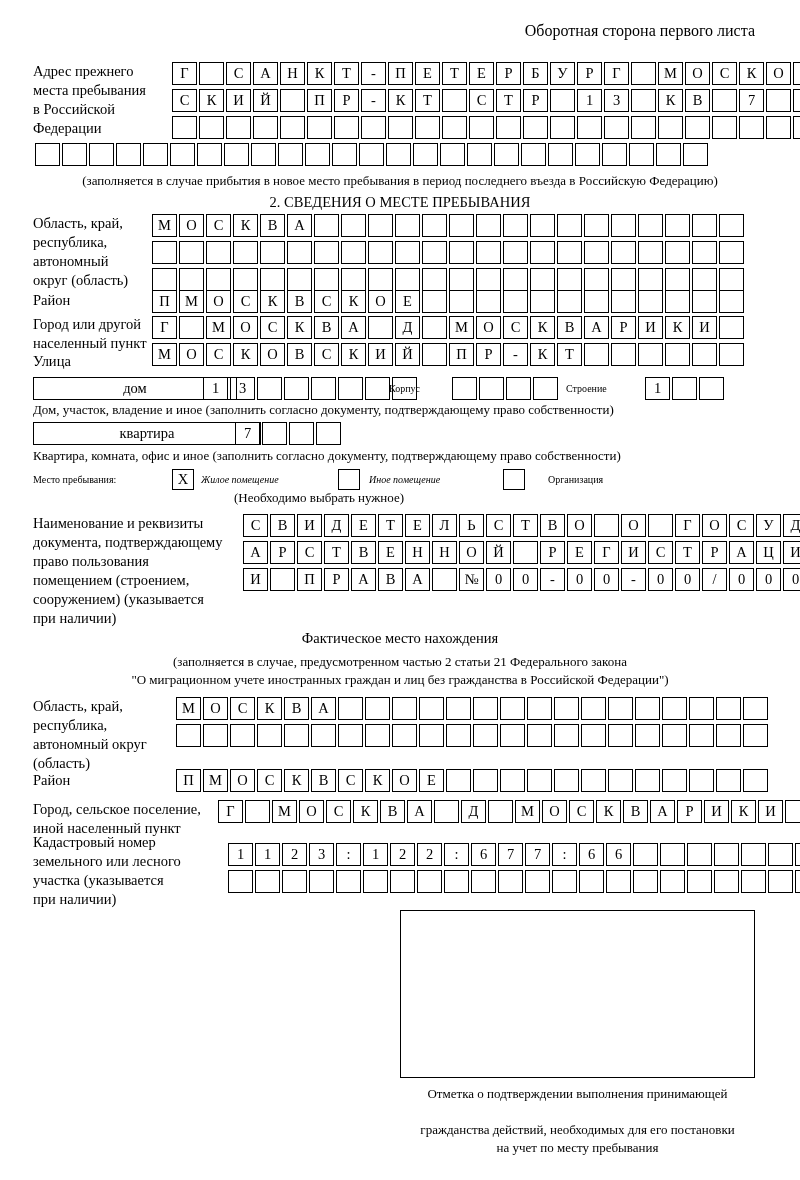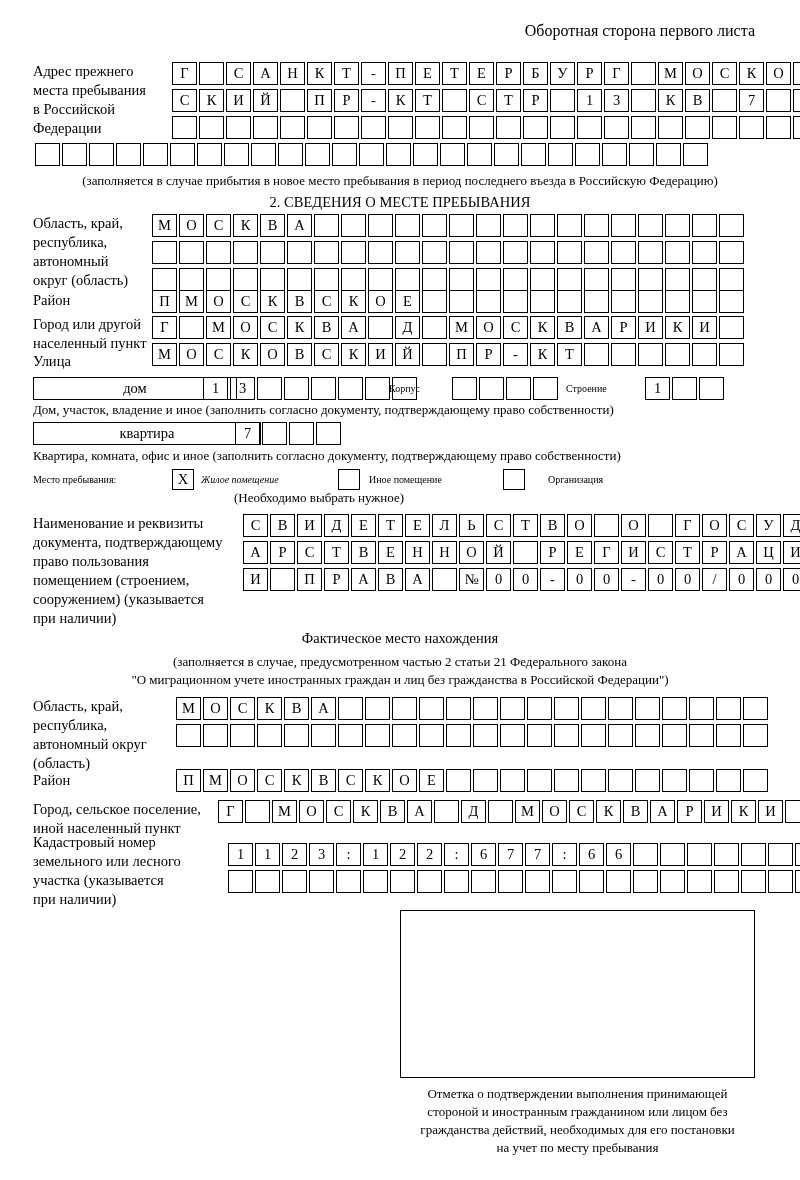--- a/index.html
+++ b/index.html
@@ -411,21 +411,21 @@
       <div class="cell blank"></div>
       <div class="cell blank"></div>
       <div class="cell blank"></div>
     </div>
   <div class="lbl small" style="left:33px; top:447px;text-align:right;">Квартира, комната, офис и иное (заполнить согласно документу, подтверждающему право собственности)</div>
 
   <div class="inline-lbl" style="left:33px; top:468px;text-align:center;">Место пребывания:</div>
   <div class="checkbox" style="left:172px; top:469px;">X</div>
   <div class="inline-lbl" style="left:201px; top:468px;font-style:italic;">Жилое помещение</div>
   <div class="checkbox" style="left:338px; top:469px;"></div>
-  <div class="inline-lbl" style="left:369px; top:468px;">Иное помещение</div>
+  <div class="inline-lbl" style="left:369px; top:468px;font-style:italic;">Иное помещение</div>
   <div class="checkbox" style="left:503px; top:469px;"></div>
   <div class="inline-lbl" style="left:548px; top:468px;">Организация</div>
   <div class="lbl small" style="left:234px; top:489px;">(Необходимо выбрать нужное)</div>
 
   <div class="lbl" style="left:33px; top:514px;">Наименование и реквизиты
 документа, подтверждающему
 право пользования
 помещением (строением,
 сооружением) (указывается
 при наличии)</div>
@@ -657,17 +657,16 @@
       <div class="cell blank"></div>
       <div class="cell blank"></div>
       <div class="cell blank"></div>
       <div class="cell blank"></div>
       <div class="cell blank"></div>
       <div class="cell blank"></div>
     </div>
 
   <div class="bigbox" style="left:400px; top:910px; width:355px; height:168px;"></div>
   <div class="note" style="left:390px; top:1085px; width:375px;">Отметка о подтверждении выполнения принимающей</div>
-  <div class="note" style="left:390px; top:1103px; width:375px;">стороной и иностранным гражданином или лицом без</div>
   <div class="note" style="left:390px; top:1121px; width:375px;">гражданства действий, необходимых для его постановки</div>
   <div class="note" style="left:390px; top:1139px; width:375px;">на учет по месту пребывания</div>
 
 </div>
 
 </body></html>

